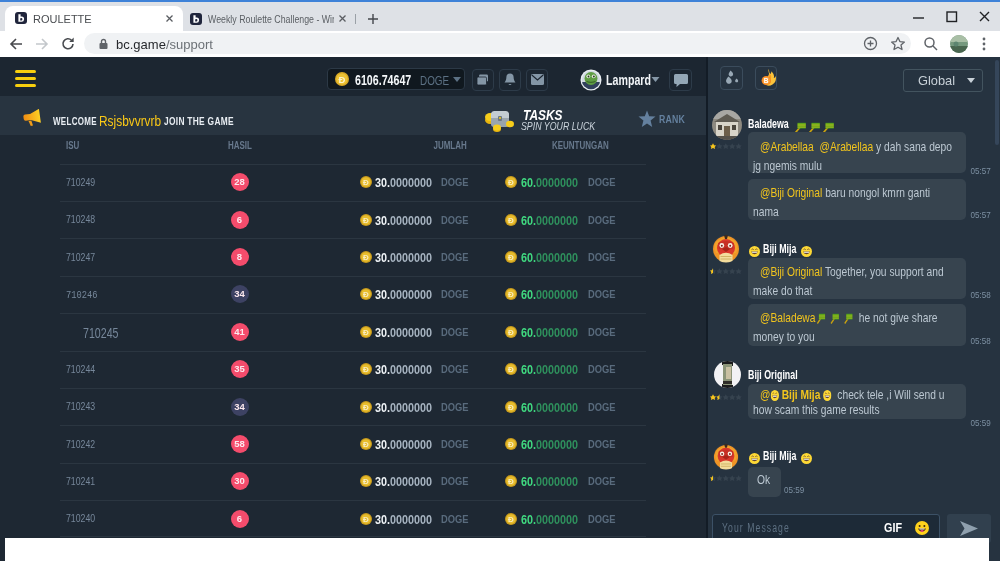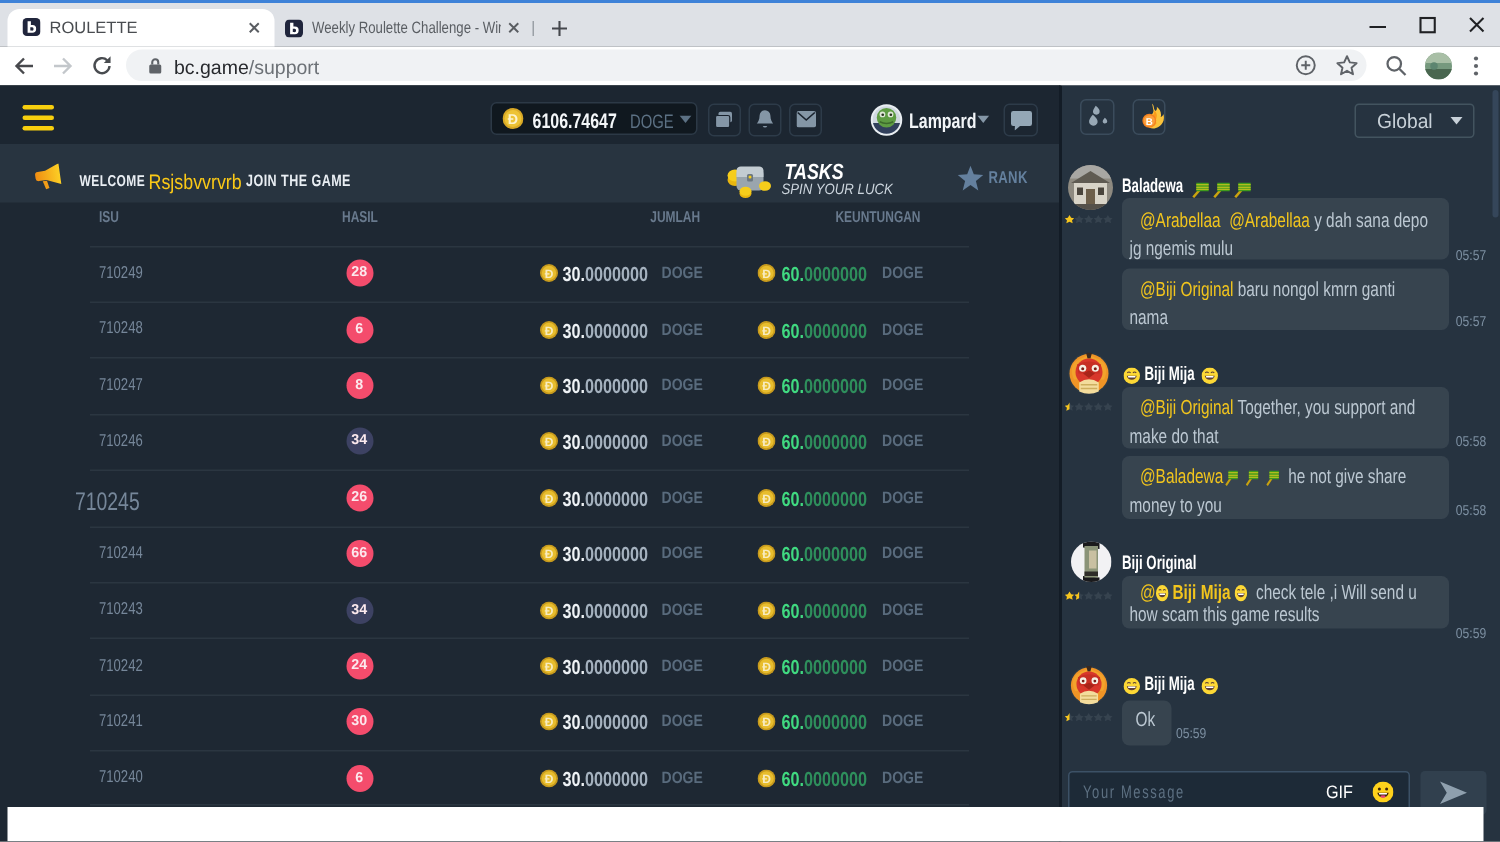--- a/index.html
+++ b/index.html
@@ -183,21 +183,21 @@
   <div class="t" style="left:523px;top:107px;font-size:14.5px;font-weight:bold;font-style:italic;color:#fff;"><span class="sx" style="transform:scaleX(0.82);">TASKS</span></div>
   <div class="t" style="left:521px;top:121px;font-size:10px;font-style:italic;color:#ccd5dd;"><span class="sx" style="transform:scaleX(0.88);">SPIN YOUR LUCK</span></div>
   <svg class="abs" style="left:638px;top:110px;" width="18" height="18" viewBox="0 0 18 18">
     <path d="M9 0.5 L11.2 6.2 L17.5 6.6 L12.6 10.6 L14.2 17 L9 13.4 L3.8 17 L5.4 10.6 L0.5 6.6 L6.8 6.2 Z" fill="#64809e"></path>
   </svg>
   <div class="t" style="left:659px;top:113px;font-size:11.5px;font-weight:bold;color:#64809e;letter-spacing:0.3px;"><span class="sx">RANK</span></div>
 
   <div class="t" style="left:66px;top:139px;font-size:10.5px;font-weight:bold;color:#68798d;"><span class="sx">ISU</span></div>
   <div class="t" style="left:228px;top:139px;font-size:10.5px;font-weight:bold;color:#68798d;"><span class="sx">HASIL</span></div>
   <div class="t" style="left:387px;top:139px;width:80px;text-align:right;font-size:10.5px;font-weight:bold;color:#68798d;"><span class="sxr">JUMLAH</span></div>
-  <div class="t" style="left:534px;top:139px;width:80px;text-align:right;font-size:10.5px;font-weight:bold;color:#68798d;"><span class="sxr">KEUNTUNGAN</span></div>
+  <div class="t" style="left:534px;top:139px;width:80px;font-size:10.5px;font-weight:bold;color:#68798d;"><span class="sxr">KEUNTUNGAN</span></div>
 
   <div id="rows">
       <div class="abs" style="left:60px;top:163.5px;width:586px;height:1px;background:#2b3641;"></div>
       <div class="t" style="left:66px;top:175.7px;font-size:11.5px;color:#76879a;"><span class="sx">710249</span></div>
       <div class="abs" style="left:230.5px;top:173.2px;width:18px;height:18px;border-radius:50%;background:#f44c6c;color:#fce9ee;font-size:9.5px;font-weight:bold;text-align:center;line-height:18px;">28</div>
       <svg class="abs" style="left:360px;top:176.2px;" width="12" height="12" viewBox="0 0 12 12">
         <circle cx="6" cy="6" r="6" fill="#c79a1d"></circle>
         <circle cx="6" cy="6" r="4.8" fill="#e8bd2d"></circle>
         <text x="6" y="9" text-anchor="middle" font-size="8" font-weight="bold" fill="#f8ecc0" font-family="Liberation Sans">Đ</text>
       </svg>
@@ -238,56 +238,56 @@
       <div class="t" style="left:375px;top:250px;font-size:13.5px;font-weight:bold;color:#eef2f5;"><span class="sx" style="transform:scaleX(0.8);">30.<span style="color:#a5b2bf;">0000000</span></span></div>
       <div class="t" style="left:441px;top:251px;font-size:11px;font-weight:bold;color:#596b7d;"><span class="sx" style="transform:scaleX(0.85);">DOGE</span></div>
       <svg class="abs" style="left:505px;top:251px;" width="12" height="12" viewBox="0 0 12 12">
         <circle cx="6" cy="6" r="6" fill="#c79a1d"></circle>
         <circle cx="6" cy="6" r="4.8" fill="#e8bd2d"></circle>
         <text x="6" y="9" text-anchor="middle" font-size="8" font-weight="bold" fill="#f8ecc0" font-family="Liberation Sans">Đ</text>
       </svg>
       <div class="t" style="left:521px;top:250px;font-size:13.5px;font-weight:bold;color:#40d980;"><span class="sx" style="transform:scaleX(0.8);">60.<span style="color:#2e8f5c;">0000000</span></span></div>
       <div class="t" style="left:588px;top:251px;font-size:11px;font-weight:bold;color:#596b7d;"><span class="sx" style="transform:scaleX(0.85);">DOGE</span></div>
       <div class="abs" style="left:60px;top:275.7px;width:586px;height:1px;background:#2b3641;"></div>
-      <div class="t" style="left:66px;top:287.9px;font-size:11.5px;color:#76879a;"><span class="sx">710246</span></div>
+      <div class="t" style="left:66px;top:287.9px;font-size:11.5px;color:#76879a;font-family:Liberation Mono, monospace;"><span class="sx">710246</span></div>
       <div class="abs" style="left:230.5px;top:285.4px;width:18px;height:18px;border-radius:50%;background:#3d4263;color:#fce9ee;font-size:9.5px;font-weight:bold;text-align:center;line-height:18px;">34</div>
       <svg class="abs" style="left:360px;top:288.4px;" width="12" height="12" viewBox="0 0 12 12">
         <circle cx="6" cy="6" r="6" fill="#c79a1d"></circle>
         <circle cx="6" cy="6" r="4.8" fill="#e8bd2d"></circle>
         <text x="6" y="9" text-anchor="middle" font-size="8" font-weight="bold" fill="#f8ecc0" font-family="Liberation Sans">Đ</text>
       </svg>
       <div class="t" style="left:375px;top:287.4px;font-size:13.5px;font-weight:bold;color:#eef2f5;"><span class="sx" style="transform:scaleX(0.8);">30.<span style="color:#a5b2bf;">0000000</span></span></div>
       <div class="t" style="left:441px;top:288.4px;font-size:11px;font-weight:bold;color:#596b7d;"><span class="sx" style="transform:scaleX(0.85);">DOGE</span></div>
       <svg class="abs" style="left:505px;top:288.4px;" width="12" height="12" viewBox="0 0 12 12">
         <circle cx="6" cy="6" r="6" fill="#c79a1d"></circle>
         <circle cx="6" cy="6" r="4.8" fill="#e8bd2d"></circle>
         <text x="6" y="9" text-anchor="middle" font-size="8" font-weight="bold" fill="#f8ecc0" font-family="Liberation Sans">Đ</text>
       </svg>
       <div class="t" style="left:521px;top:287.4px;font-size:13.5px;font-weight:bold;color:#40d980;"><span class="sx" style="transform:scaleX(0.8);">60.<span style="color:#2e8f5c;">0000000</span></span></div>
       <div class="t" style="left:588px;top:288.4px;font-size:11px;font-weight:bold;color:#596b7d;"><span class="sx" style="transform:scaleX(0.85);">DOGE</span></div>
       <div class="abs" style="left:60px;top:313.1px;width:586px;height:1px;background:#2b3641;"></div>
-      <div class="t" style="left:50px;top:325.29999999999995px;font-size:17px;color:#76879a;"><span class="sx">710245</span></div>
-      <div class="abs" style="left:230.5px;top:322.79999999999995px;width:18px;height:18px;border-radius:50%;background:#f44c6c;color:#fce9ee;font-size:9.5px;font-weight:bold;text-align:center;line-height:18px;">26</div>
+      <div class="t" style="left:83px;top:325.29999999999995px;font-size:14px;color:#76879a;"><span class="sx">710245</span></div>
+      <div class="abs" style="left:230.5px;top:322.79999999999995px;width:18px;height:18px;border-radius:50%;background:#f44c6c;color:#fce9ee;font-size:9.5px;font-weight:bold;text-align:center;line-height:18px;">41</div>
       <svg class="abs" style="left:360px;top:325.79999999999995px;" width="12" height="12" viewBox="0 0 12 12">
         <circle cx="6" cy="6" r="6" fill="#c79a1d"></circle>
         <circle cx="6" cy="6" r="4.8" fill="#e8bd2d"></circle>
         <text x="6" y="9" text-anchor="middle" font-size="8" font-weight="bold" fill="#f8ecc0" font-family="Liberation Sans">Đ</text>
       </svg>
       <div class="t" style="left:375px;top:324.79999999999995px;font-size:13.5px;font-weight:bold;color:#eef2f5;"><span class="sx" style="transform:scaleX(0.8);">30.<span style="color:#a5b2bf;">0000000</span></span></div>
       <div class="t" style="left:441px;top:325.79999999999995px;font-size:11px;font-weight:bold;color:#596b7d;"><span class="sx" style="transform:scaleX(0.85);">DOGE</span></div>
       <svg class="abs" style="left:505px;top:325.79999999999995px;" width="12" height="12" viewBox="0 0 12 12">
         <circle cx="6" cy="6" r="6" fill="#c79a1d"></circle>
         <circle cx="6" cy="6" r="4.8" fill="#e8bd2d"></circle>
         <text x="6" y="9" text-anchor="middle" font-size="8" font-weight="bold" fill="#f8ecc0" font-family="Liberation Sans">Đ</text>
       </svg>
       <div class="t" style="left:521px;top:324.79999999999995px;font-size:13.5px;font-weight:bold;color:#40d980;"><span class="sx" style="transform:scaleX(0.8);">60.<span style="color:#2e8f5c;">0000000</span></span></div>
       <div class="t" style="left:588px;top:325.79999999999995px;font-size:11px;font-weight:bold;color:#596b7d;"><span class="sx" style="transform:scaleX(0.85);">DOGE</span></div>
       <div class="abs" style="left:60px;top:350.5px;width:586px;height:1px;background:#2b3641;"></div>
       <div class="t" style="left:66px;top:362.7px;font-size:11.5px;color:#76879a;"><span class="sx">710244</span></div>
-      <div class="abs" style="left:230.5px;top:360.2px;width:18px;height:18px;border-radius:50%;background:#f44c6c;color:#fce9ee;font-size:9.5px;font-weight:bold;text-align:center;line-height:18px;">66</div>
+      <div class="abs" style="left:230.5px;top:360.2px;width:18px;height:18px;border-radius:50%;background:#f44c6c;color:#fce9ee;font-size:9.5px;font-weight:bold;text-align:center;line-height:18px;">35</div>
       <svg class="abs" style="left:360px;top:363.2px;" width="12" height="12" viewBox="0 0 12 12">
         <circle cx="6" cy="6" r="6" fill="#c79a1d"></circle>
         <circle cx="6" cy="6" r="4.8" fill="#e8bd2d"></circle>
         <text x="6" y="9" text-anchor="middle" font-size="8" font-weight="bold" fill="#f8ecc0" font-family="Liberation Sans">Đ</text>
       </svg>
       <div class="t" style="left:375px;top:362.2px;font-size:13.5px;font-weight:bold;color:#eef2f5;"><span class="sx" style="transform:scaleX(0.8);">30.<span style="color:#a5b2bf;">0000000</span></span></div>
       <div class="t" style="left:441px;top:363.2px;font-size:11px;font-weight:bold;color:#596b7d;"><span class="sx" style="transform:scaleX(0.85);">DOGE</span></div>
       <svg class="abs" style="left:505px;top:363.2px;" width="12" height="12" viewBox="0 0 12 12">
         <circle cx="6" cy="6" r="6" fill="#c79a1d"></circle>
         <circle cx="6" cy="6" r="4.8" fill="#e8bd2d"></circle>
@@ -307,21 +307,21 @@
       <div class="t" style="left:441px;top:400.59999999999997px;font-size:11px;font-weight:bold;color:#596b7d;"><span class="sx" style="transform:scaleX(0.85);">DOGE</span></div>
       <svg class="abs" style="left:505px;top:400.59999999999997px;" width="12" height="12" viewBox="0 0 12 12">
         <circle cx="6" cy="6" r="6" fill="#c79a1d"></circle>
         <circle cx="6" cy="6" r="4.8" fill="#e8bd2d"></circle>
         <text x="6" y="9" text-anchor="middle" font-size="8" font-weight="bold" fill="#f8ecc0" font-family="Liberation Sans">Đ</text>
       </svg>
       <div class="t" style="left:521px;top:399.59999999999997px;font-size:13.5px;font-weight:bold;color:#40d980;"><span class="sx" style="transform:scaleX(0.8);">60.<span style="color:#2e8f5c;">0000000</span></span></div>
       <div class="t" style="left:588px;top:400.59999999999997px;font-size:11px;font-weight:bold;color:#596b7d;"><span class="sx" style="transform:scaleX(0.85);">DOGE</span></div>
       <div class="abs" style="left:60px;top:425.3px;width:586px;height:1px;background:#2b3641;"></div>
       <div class="t" style="left:66px;top:437.5px;font-size:11.5px;color:#76879a;"><span class="sx">710242</span></div>
-      <div class="abs" style="left:230.5px;top:435px;width:18px;height:18px;border-radius:50%;background:#f44c6c;color:#fce9ee;font-size:9.5px;font-weight:bold;text-align:center;line-height:18px;">24</div>
+      <div class="abs" style="left:230.5px;top:435px;width:18px;height:18px;border-radius:50%;background:#f44c6c;color:#fce9ee;font-size:9.5px;font-weight:bold;text-align:center;line-height:18px;">58</div>
       <svg class="abs" style="left:360px;top:438px;" width="12" height="12" viewBox="0 0 12 12">
         <circle cx="6" cy="6" r="6" fill="#c79a1d"></circle>
         <circle cx="6" cy="6" r="4.8" fill="#e8bd2d"></circle>
         <text x="6" y="9" text-anchor="middle" font-size="8" font-weight="bold" fill="#f8ecc0" font-family="Liberation Sans">Đ</text>
       </svg>
       <div class="t" style="left:375px;top:437px;font-size:13.5px;font-weight:bold;color:#eef2f5;"><span class="sx" style="transform:scaleX(0.8);">30.<span style="color:#a5b2bf;">0000000</span></span></div>
       <div class="t" style="left:441px;top:438px;font-size:11px;font-weight:bold;color:#596b7d;"><span class="sx" style="transform:scaleX(0.85);">DOGE</span></div>
       <svg class="abs" style="left:505px;top:438px;" width="12" height="12" viewBox="0 0 12 12">
         <circle cx="6" cy="6" r="6" fill="#c79a1d"></circle>
         <circle cx="6" cy="6" r="4.8" fill="#e8bd2d"></circle>
@@ -590,21 +590,21 @@
         <path d="M28.6 0.3 L29.700000000000003 2.2 L31.700000000000003 2.5 L30.3 3.9 L30.700000000000003 5.9 L28.6 4.9 L26.5 5.9 L26.900000000000002 3.9 L25.5 2.5 L27.5 2.2 Z" fill="#36434f"></path>
       </svg>
       <div class="abs" style="left:748px;top:467px;width:33px;height:30px;background:#37444f;border-radius:5px;"></div>
       <div class="t" style="left:757px;top:472px;font-size:13.5px;color:#bcc8d2;"><span class="sx">Ok</span></div>
       <div class="t" style="left:784px;top:484px;font-size:9.5px;color:#7d90a2;"><span class="sx" style="transform:scaleX(0.85);">05:59</span></div>
     </div>
   <div class="abs" style="left:995px;top:60px;width:4px;height:85px;background:#35465a;border-radius:2px;"></div>
 
   <div class="abs" style="left:712px;top:514px;width:228px;height:29px;background:#1d2a37;border:1.5px solid #3c5166;border-radius:3px;box-sizing:border-box;"></div>
   <div class="t" style="left:722px;top:521px;font-size:12px;color:#5d7082;letter-spacing:1.5px;"><span class="sx" style="transform:scaleX(0.72);">Your Message</span></div>
-  <div class="t" style="left:884px;top:521px;font-size:12px;font-weight:normal;color:#fff;"><span class="sx" style="transform:scaleX(0.9);">GIF</span></div>
+  <div class="t" style="left:884px;top:521px;font-size:12px;font-weight:bold;color:#fff;"><span class="sx" style="transform:scaleX(0.9);">GIF</span></div>
   <svg class="abs" style="left:915px;top:521px;" width="14" height="14" viewBox="0 0 14 14">
     <circle cx="7" cy="7" r="7" fill="#ffd21c"></circle>
     <circle cx="4.6" cy="5" r="1" fill="#41270b"></circle>
     <circle cx="9.4" cy="5" r="1" fill="#41270b"></circle>
     <path d="M3.2 7.5 A3.9 3.9 0 0 0 10.8 7.5 Z" fill="#41270b"></path>
     <path d="M4.3 7.6 L9.7 7.6 L9.5 8.6 L4.5 8.6 Z" fill="#fff"></path>
     <ellipse cx="7" cy="10" rx="1.7" ry="0.9" fill="#e5427b"></ellipse>
   </svg>
   <div class="abs" style="left:947px;top:514px;width:44px;height:29px;background:#31404e;border-radius:3px;"></div>
   <svg class="abs" style="left:959px;top:520px;" width="20" height="17" viewBox="0 0 20 17">

